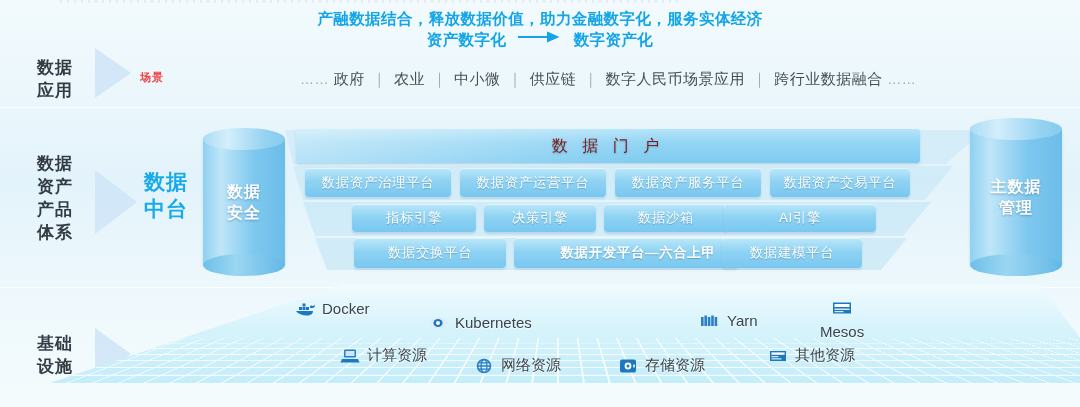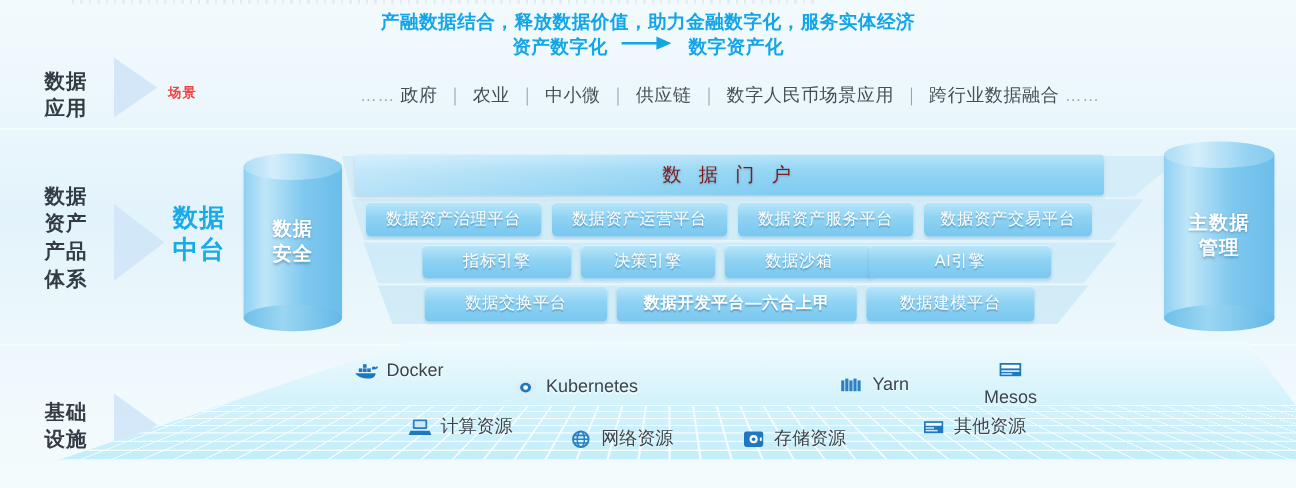--- a/index.html
+++ b/index.html
@@ -203,21 +203,21 @@
   <div class="chip" style="left:604px;top:204px;width:124px;height:28px;">
     <span>数据沙箱</span>
   </div>
   <div class="chip" style="left:724px;top:204px;width:152px;height:28px;">
     <span>AI引擎</span>
   </div>
 
   <div class="chip" style="left:354px;top:238px;width:152px;height:30px;">
     <span>数据交换平台</span>
   </div>
-  <div class="chip bold" style="left:514px;top:238px;width:200px;height:30px;">
+  <div class="chip bold" style="left:514px;top:238px;width:200px;height:30px;padding-left:24px;">
     <span>数据开发平台—六合上甲</span>
   </div>
   <div class="chip" style="left:722px;top:238px;width:140px;height:30px;">
     <span>数据建模平台</span>
   </div>
 
   <div class="rowlabel" style="left:22px;top:332px;">
     <div>基础</div>
     <div>设施</div>
   </div>

